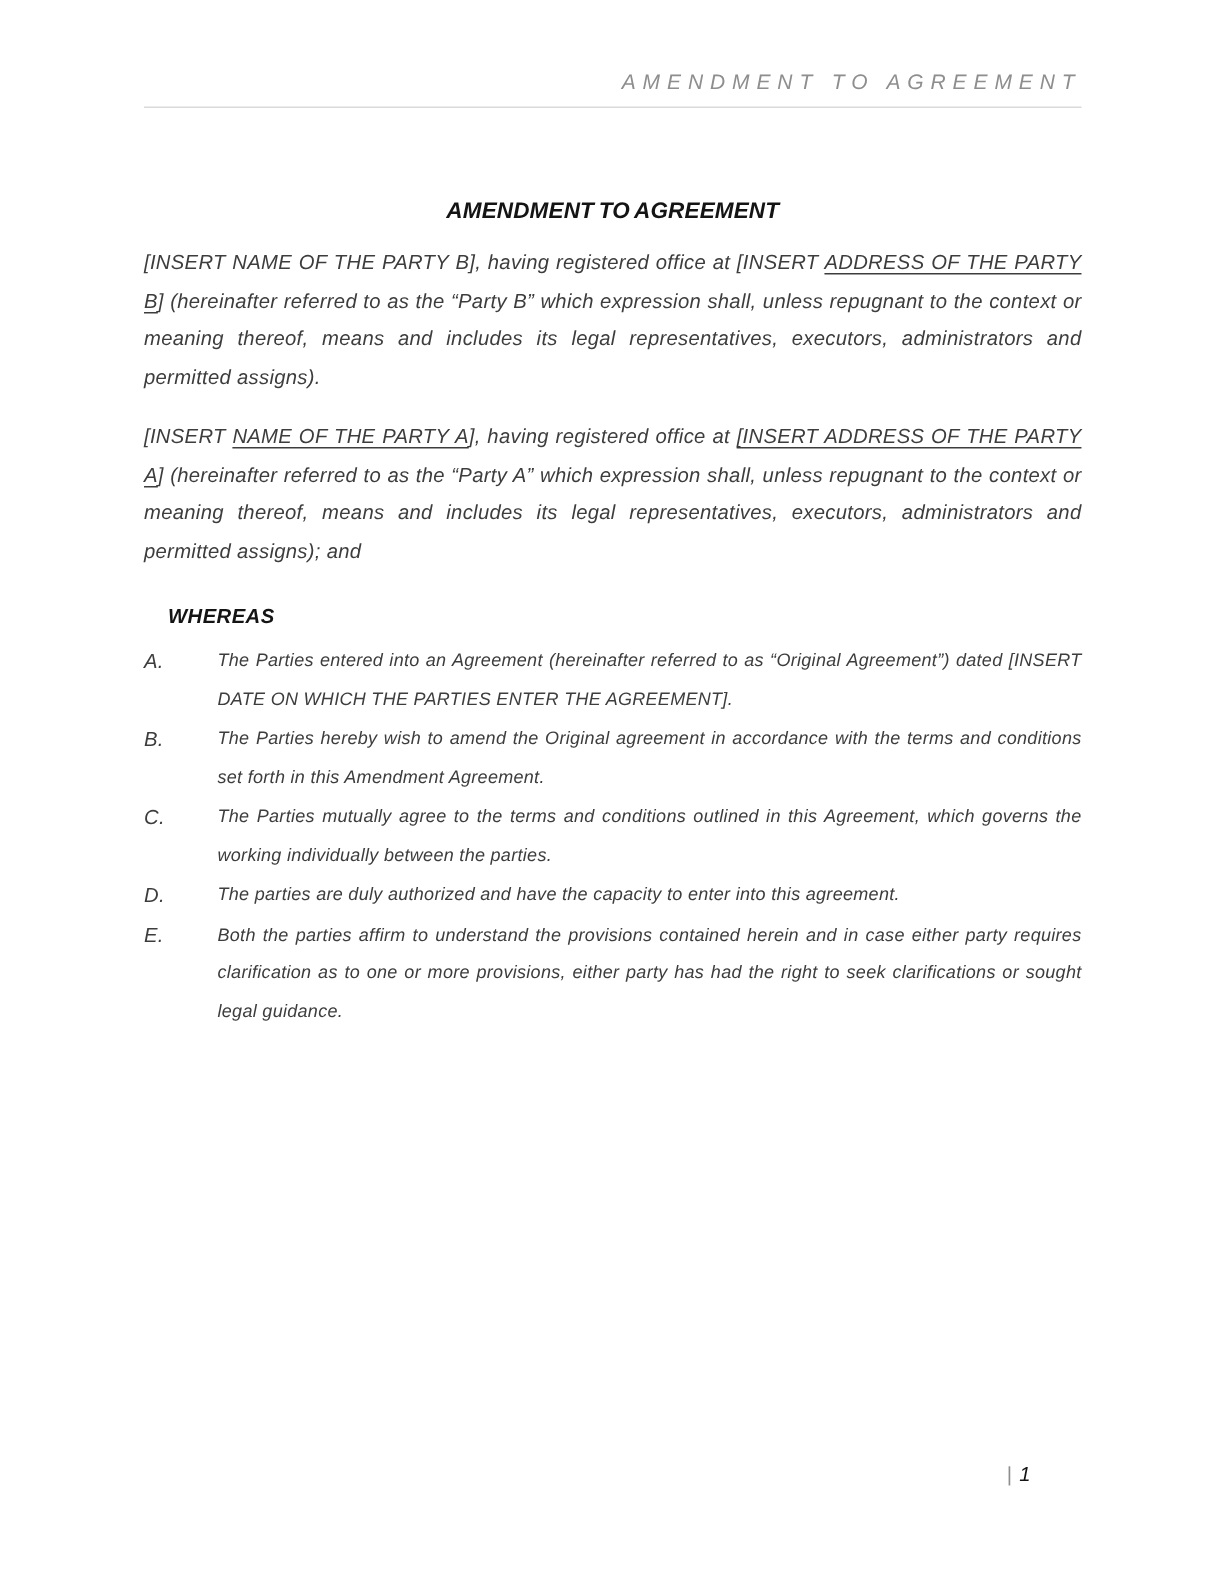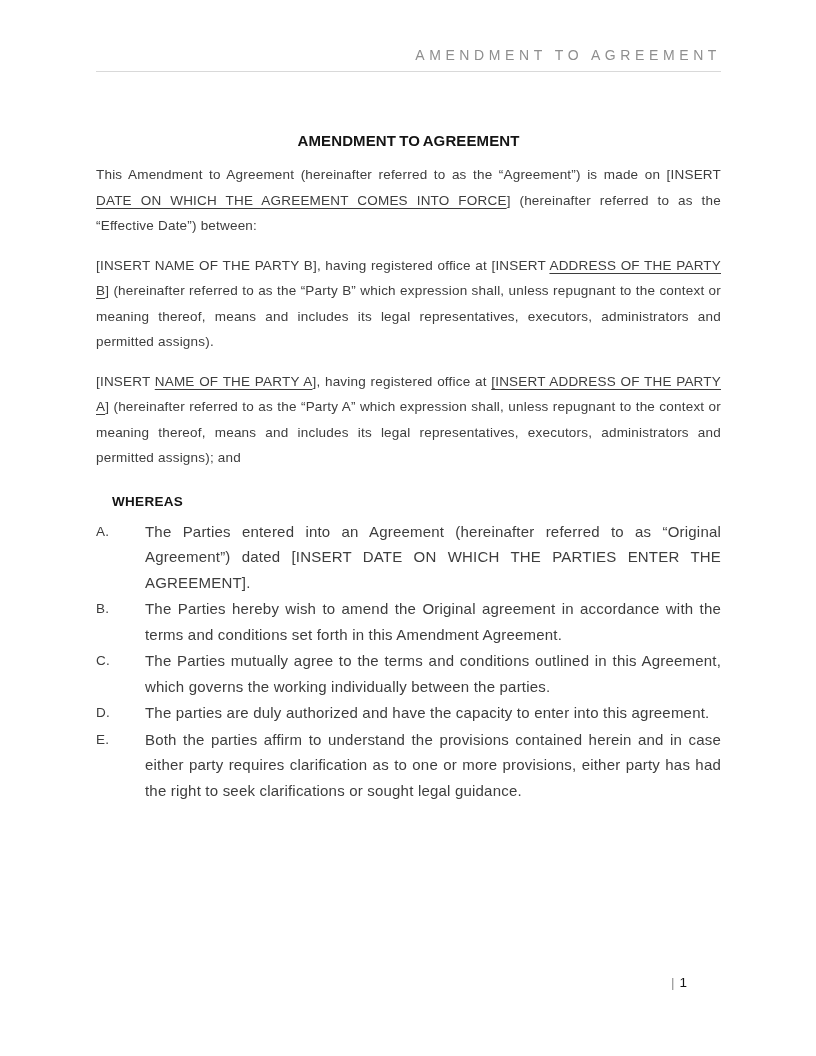--- a/index.html
+++ b/index.html
@@ -1,15 +1,15 @@
 <!DOCTYPE html>
 <html style="--header-text: #8e8e8e; --rule: #d9d9d9; --body-text: #3d3d3d; --heading-text: #141414; --footer-separator: #8e8e8e;"><head>
 <meta charset="utf-8">
 <style>
-  * { margin: 0; padding: 0; box-sizing: border-box; }
+  * { margin: 0; padding: 0; box-sizing: border-box; font-style: italic; }
   html, body { background: #ffffff; }
   .page {
     position: relative;
     width: 816px;
     height: 1056px;
     background: #ffffff;
     font-family: "Liberation Sans", "DejaVu Sans", sans-serif;
     color: var(--body-text, #3d3d3d);
     overflow: hidden;
   }
@@ -68,21 +68,21 @@
   }
   .recital-label {
     flex: 0 0 49px;
     font-size: 13.5px;
     line-height: 25.5px;
     letter-spacing: 0.2px;
     color: var(--body-text, #3d3d3d);
   }
   .recital-text {
     flex: 1 1 auto;
-    font-size: 15px;
+    font-size: 12px;
     line-height: 25.5px;
     letter-spacing: 0.2px;
     text-align: justify;
     color: var(--body-text, #3d3d3d);
   }
   .footer {
     position: absolute;
     left: 671px;
     top: 974px;
     font-size: 13.5px;
@@ -98,21 +98,20 @@
 <div class="page">
 
   <div class="running-header">
     <span class="running-header-text">AMENDMENT TO AGREEMENT</span>
   </div>
 
   <div class="content">
     <h1 class="doc-title">AMENDMENT TO AGREEMENT</h1>
 
     <div id="paragraphs">
-        <p class="body-para"><span>This Amendment to Agreement (hereinafter referred to as the “Agreement”) is made on [INSERT </span><u>DATE ON WHICH THE AGREEMENT COMES INTO FORCE</u><span>] (hereinafter referred to as the “Effective Date”) between:</span></p>
         <p class="body-para"><span>[INSERT NAME OF THE PARTY B], having registered office at [INSERT </span><u>ADDRESS OF THE PARTY B</u><span>] (hereinafter referred to as the “Party B” which expression shall, unless repugnant to the context or meaning thereof, means and includes its legal representatives, executors, administrators and permitted assigns).</span></p>
         <p class="body-para"><span>[INSERT </span><u>NAME OF THE PARTY A</u><span>], having registered office at </span><u>[INSERT ADDRESS OF THE PARTY A</u><span>] (hereinafter referred to as the “Party A” which expression shall, unless repugnant to the context or meaning thereof, means and includes its legal representatives, executors, administrators and permitted assigns); and</span></p>
       </div>
 
     <h2 class="whereas">WHEREAS</h2>
 
     <div id="recitals">
         <div class="recital">
           <span class="recital-label">A.</span>
           <span class="recital-text">The Parties entered into an Agreement (hereinafter referred to as “Original Agreement”) dated [INSERT DATE ON WHICH THE PARTIES ENTER THE AGREEMENT].</span>

